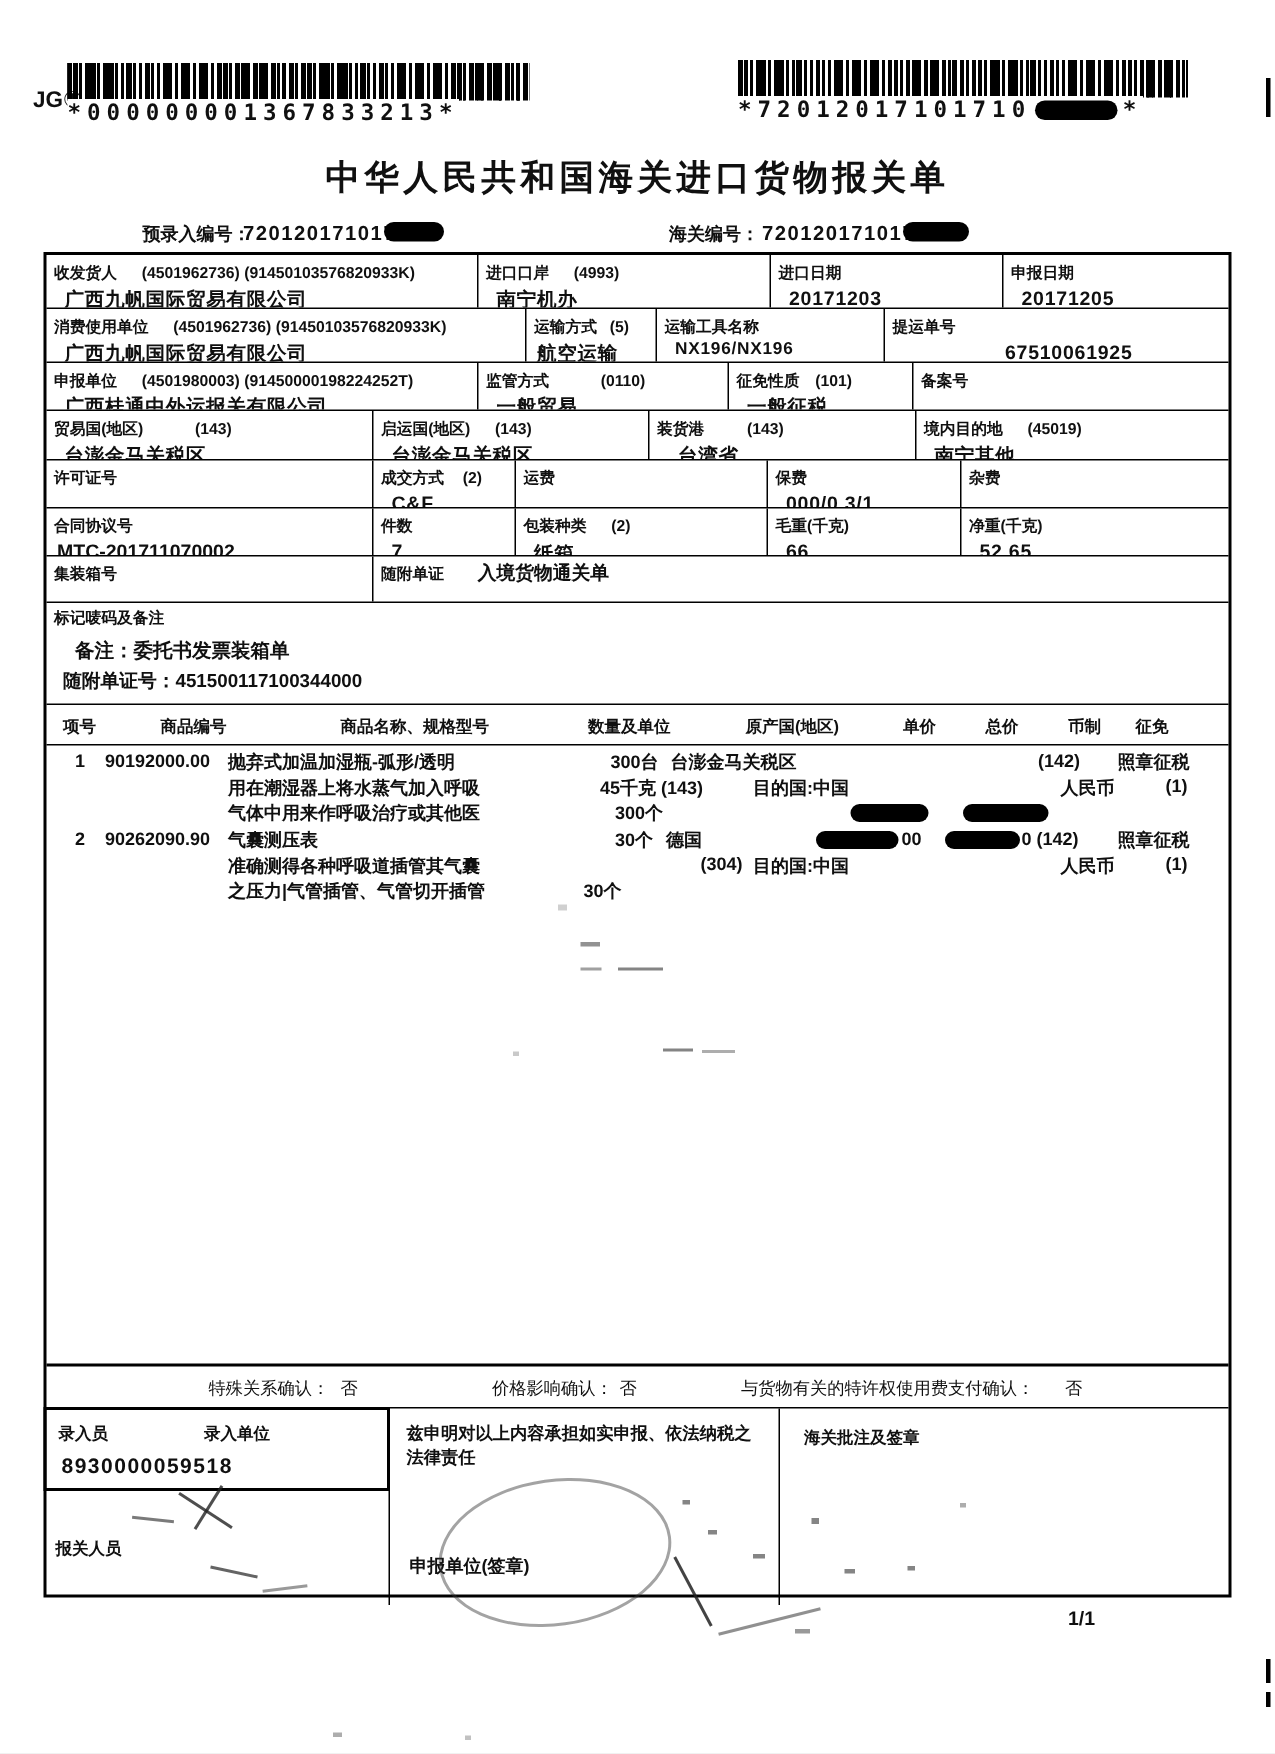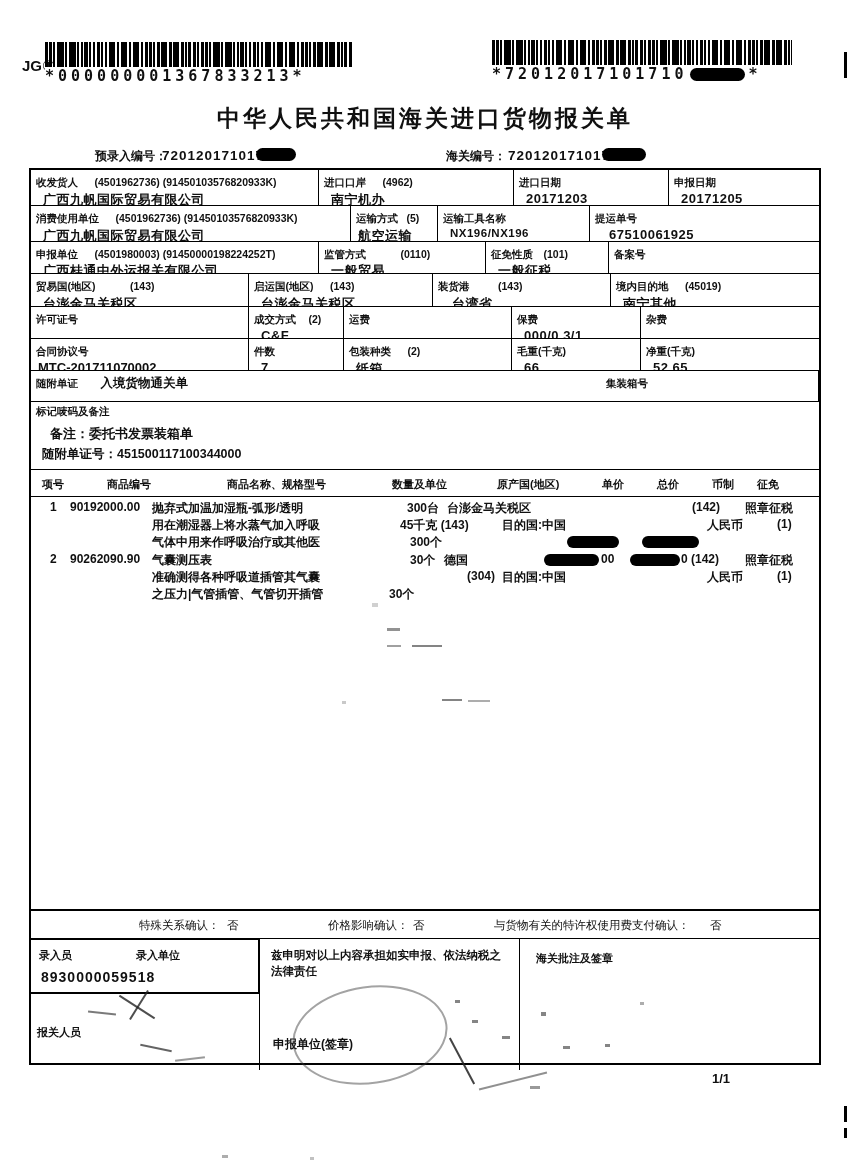--- a/index.html
+++ b/index.html
@@ -94,21 +94,21 @@
   <div class="form">
 
     <div class="frow" style="height:36px;">
       <div class="c" style="width:288px;">
         <span class="lbl">收发货人</span>
         <span class="code">(4501962736)    (91450103576820933K)</span>
         <div class="val">广西九帆国际贸易有限公司</div>
       </div>
       <div class="c" style="width:195px;">
         <span class="lbl">进口口岸</span>
-        <span class="code">(4962)</span>
+        <span class="code">(4993)</span>
         <div class="val">南宁机办</div>
       </div>
       <div class="c" style="width:155px;">
         <span class="lbl">进口日期</span>
         <div class="val">20171203</div>
       </div>
       <div class="c last" style="flex:1;">
         <span class="lbl">申报日期</span>
         <div class="val">20171205</div>
       </div>
@@ -124,21 +124,21 @@
         <span class="lbl">运输方式</span>
         <span class="code" style="margin-left:4px;">(5)</span>
         <div class="val" style="padding-left:2px;font-family:Liberation Serif, serif;">航空运输</div>
       </div>
       <div class="c" style="width:152px;">
         <span class="lbl">运输工具名称</span>
         <div class="val" style="font-size:11.5px;">NX196/NX196</div>
       </div>
       <div class="c last" style="flex:1;">
         <span class="lbl">提运单号</span>
-        <div class="val" style="padding-left:14px;">67510061925</div>
+        <div class="val" style="padding-left:14px;text-align:center;">67510061925</div>
       </div>
     </div>
 
     <div class="frow" style="height:32px;">
       <div class="c" style="width:288px;">
         <span class="lbl">申报单位</span>
         <span class="code">(4501980003)    (91450000198224252T)</span>
         <div class="val" style="margin-top:0;">广西桂通中外运报关有限公司</div>
       </div>
       <div class="c" style="width:167px;">
@@ -222,27 +222,27 @@
         <span class="lbl">毛重(千克)</span>
         <div class="val">66</div>
       </div>
       <div class="c last" style="flex:1;">
         <span class="lbl">净重(千克)</span>
         <div class="val">52.65</div>
       </div>
     </div>
 
     <div class="frow" style="height:31px;">
+      <div class="c" style="width:218px;">
+        <span class="lbl">集装箱号</span>
+        <div class="val"></div>
+      </div>
       <div class="c last" style="flex:1;">
         <span class="lbl">随附单证</span>
         <span class="inline-val">入境货物通关单</span>
-      </div>
-      <div class="c" style="width:218px;">
-        <span class="lbl">集装箱号</span>
-        <div class="val"></div>
       </div>
     </div>
 
     <div class="frow" style="height:68px;display:block;">
       <div style="padding:3px 5px;">
         <div class="lbl">标记唛码及备注</div>
         <div style="font-size:13px;font-weight:700;margin:6px 0 0 14px;">备注：委托书发票装箱单</div>
         <div style="font-size:12.5px;font-weight:700;margin:3px 0 0 6px;">随附单证号：451500117100344000</div>
       </div>
     </div>

